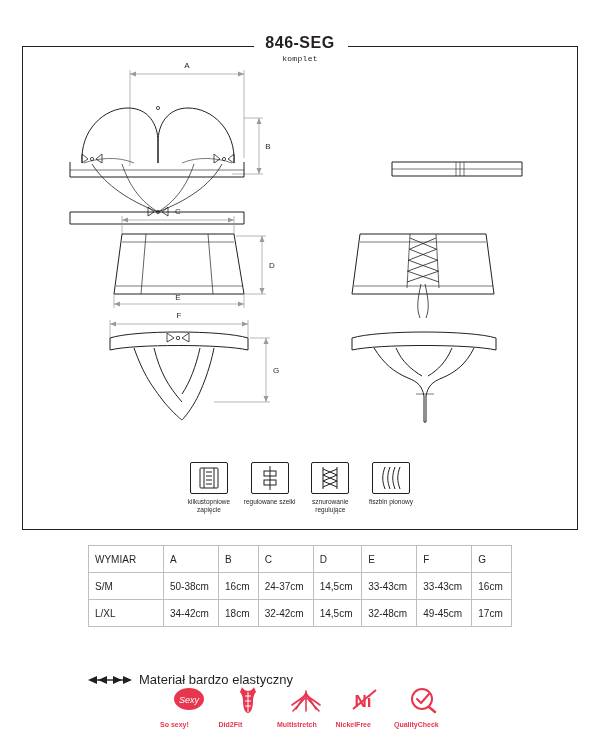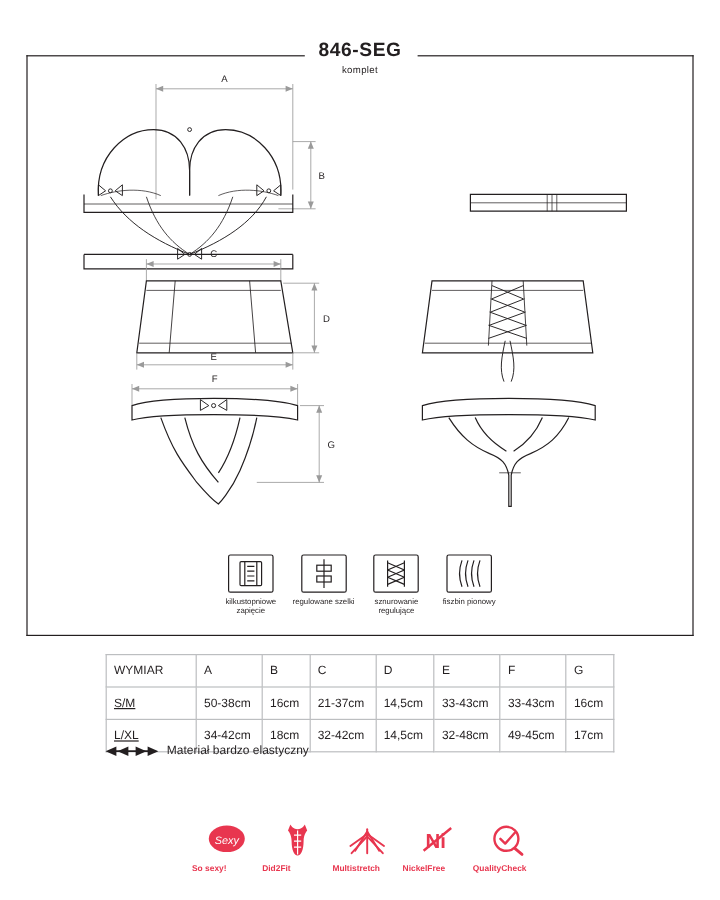--- a/index.html
+++ b/index.html
@@ -33,20 +33,21 @@
     font-size: 16px;
     font-weight: bold;
     letter-spacing: 0.5px;
     line-height: 18px;
   }
   .subtitle {
     font-size: 8px;
     letter-spacing: 0.3px;
     margin-top: 2px;
     color: #231f20;
+    font-family: Liberation Mono, monospace;
   }
   .title-rule-left, .title-rule-right {
     position: absolute;
     top: 46px;
     height: 1px;
     background: #231f20;
   }
   .title-rule-left { left: 22px; width: 232px; }
   .title-rule-right { left: 348px; width: 230px; }
 
@@ -117,30 +118,30 @@
     border: 1px solid #bcbec0;
     height: 26px;
     padding: 0 6px;
     text-align: left;
     font-weight: normal;
     color: #231f20;
     white-space: nowrap;
   }
   table.sizes th.hdr-label { width: 62px; font-size: 10px; }
   table.sizes th { font-size: 10px; }
-  table.sizes td.rowlabel { width: 62px; text-decoration: underline; }
+  table.sizes td.rowlabel { width: 62px; }
 
   
   .elastic {
     position: absolute;
     left: 88px;
-    top: 620px;
+    top: 672px;
     display: flex;
     align-items: center;
-    font-size: 10px;
+    font-size: 13px;
   }
   .elastic svg { margin-right: 7px; }
 
   
   .badges {
     position: absolute;
     left: 160px;
     top: 684px;
     width: 292px;
     display: flex;
@@ -402,21 +403,21 @@
           <th>E</th>
           <th>F</th>
           <th>G</th>
         </tr>
       </thead>
       <tbody>
         <tr>
           <td class="rowlabel">S/M</td>
           <td>50-38cm</td>
           <td>16cm</td>
-          <td>21-37cm</td>
+          <td>24-37cm</td>
           <td>14,5cm</td>
           <td>33-43cm</td>
           <td>33-43cm</td>
           <td>16cm</td>
         </tr>
         <tr>
           <td class="rowlabel">L/XL</td>
           <td>34-42cm</td>
           <td>18cm</td>
           <td>32-42cm</td>

